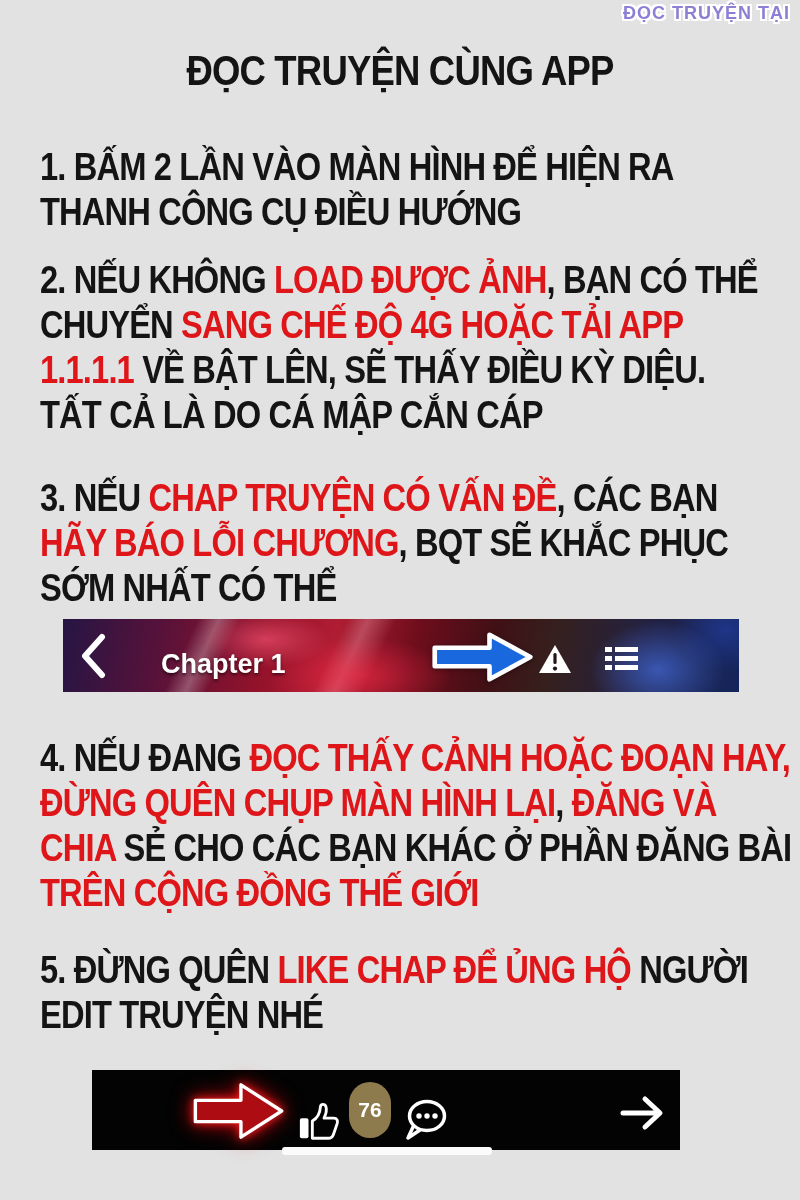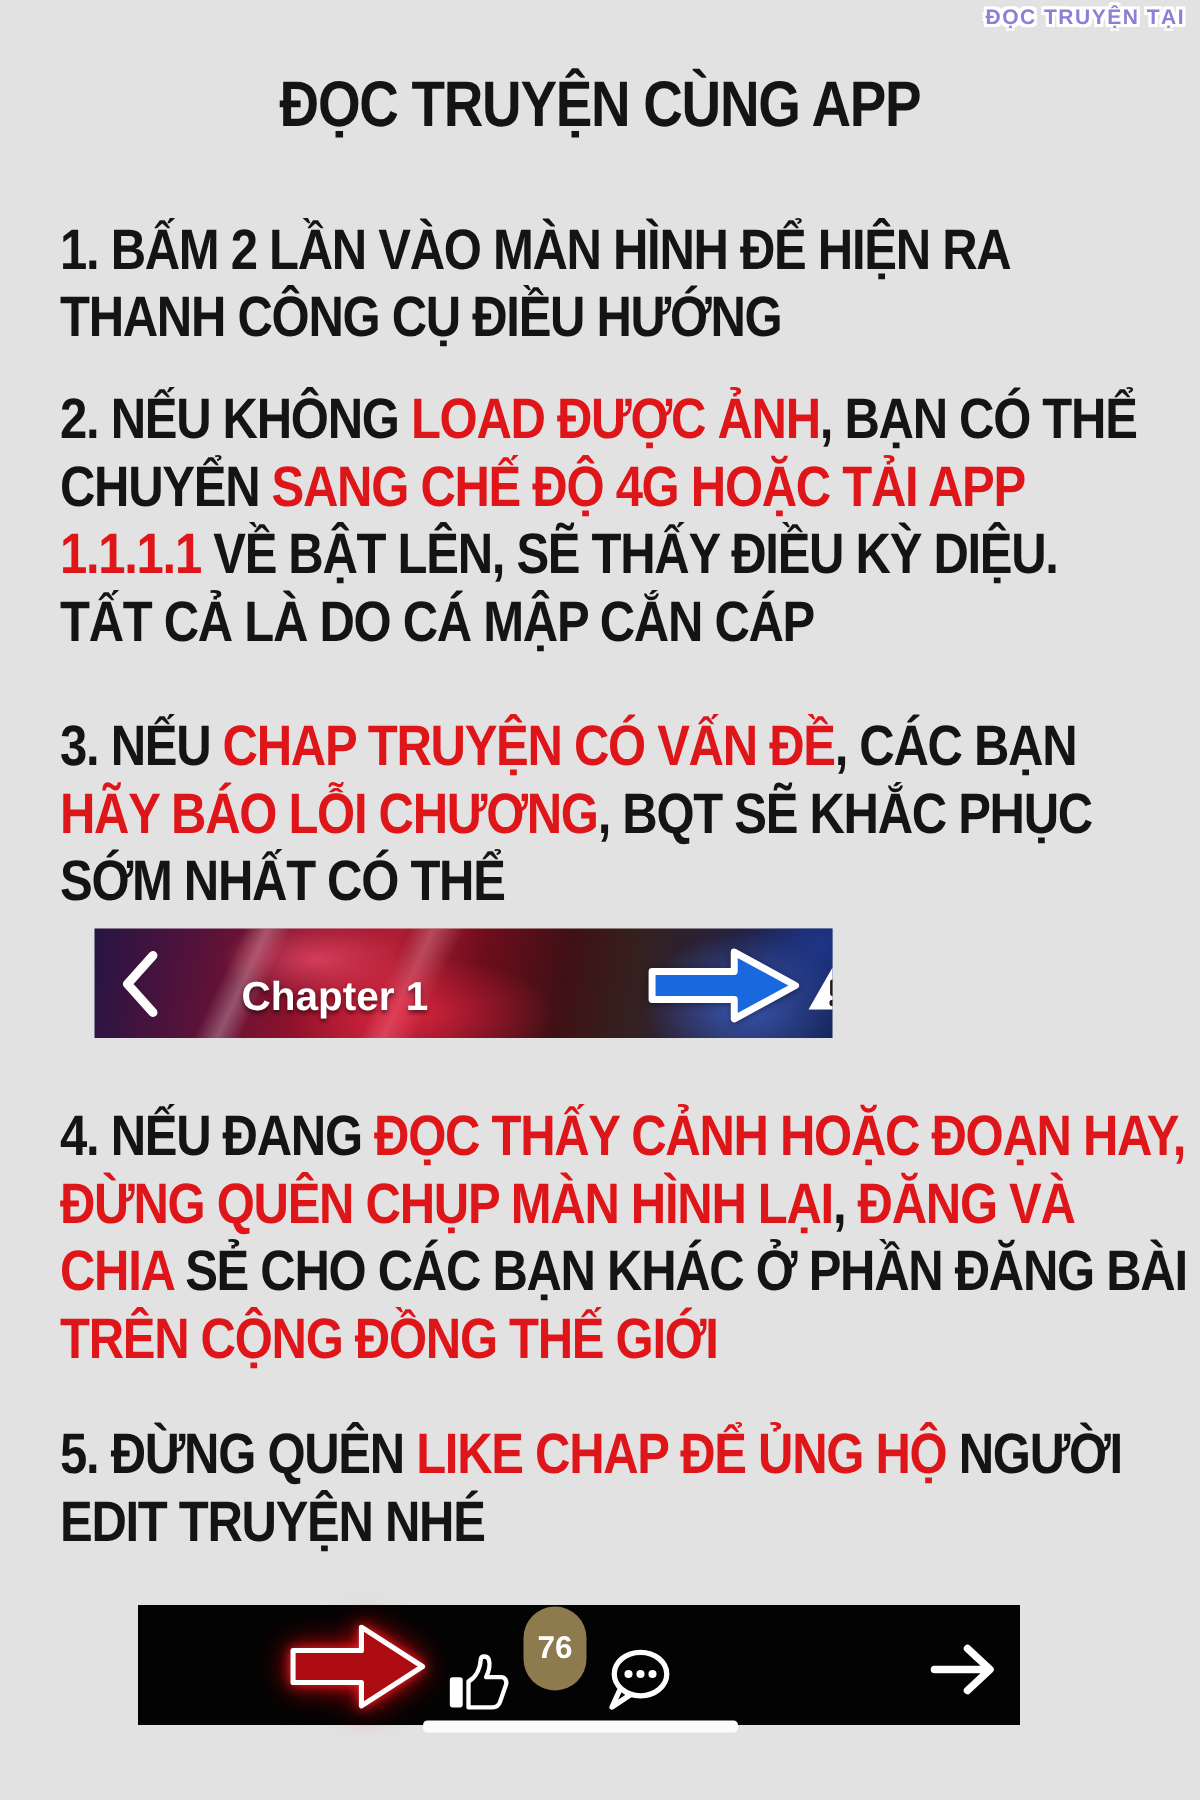--- a/index.html
+++ b/index.html
@@ -2,21 +2,21 @@
 <html style="--bg: #e2e2e2; --black: #141414; --red: #df1619; --logo-purple: #8b7fd6; --logo-blue: #4da2f0; --badge-olive: #8d7b4e;"><head>
 <meta charset="utf-8">
 <style>
   html,body{margin:0;padding:0;}
   body{font-family:"Liberation Sans",sans-serif;}
   .page{position:relative;width:800px;height:1200px;overflow:hidden;background:var(--bg,#e2e2e2);}
 
   
   .logo{position:absolute;top:4px;right:10px;text-align:right;line-height:1.1;}
   .logo-tagline{
-    font-size:14px;font-weight:700;letter-spacing:1px;color:var(--logo-purple,#8b7fd6);
+    font-size:18px;font-weight:700;letter-spacing:1px;color:var(--logo-purple,#8b7fd6);
     text-shadow:-2px -2px 0 #fff,2px -2px 0 #fff,-2px 2px 0 #fff,2px 2px 0 #fff,
                  -2px 0 0 #fff,2px 0 0 #fff,0 -2px 0 #fff,0 2px 0 #fff;
   }
   .logo-site{
     font-size:28px;font-weight:700;letter-spacing:.5px;color:var(--logo-blue,#4da2f0);
     text-shadow:-3px -3px 0 #fff,3px -3px 0 #fff,-3px 3px 0 #fff,3px 3px 0 #fff,
                  -3px 0 0 #fff,3px 0 0 #fff,0 -3px 0 #fff,0 3px 0 #fff;
   }
 
   
@@ -30,21 +30,21 @@
   .instr4{top:736px;} .instr5{top:948px;}
   .line{
     font-size:38px;font-weight:700;letter-spacing:-1px;line-height:45px;
     color:var(--black,#141414);white-space:pre;
     transform:scaleX(.86);transform-origin:0 50%;
   }
   .seg.red{color:var(--red,#df1619);}
 
   
   .chapter-bar{
-    position:absolute;left:63px;top:619px;width:492px;height:73px;overflow:hidden;
+    position:absolute;left:63px;top:619px;width:676px;height:73px;overflow:hidden;
     background:
       radial-gradient(90px 40px at 30% 28%, rgba(255,90,120,.6), transparent 70%),
       radial-gradient(130px 55px at 44% 78%, rgba(255,45,75,.55), transparent 70%),
       linear-gradient(115deg, transparent 19%, rgba(255,255,255,.28) 22%, transparent 25%,
                       transparent 40%, rgba(255,190,205,.3) 43%, transparent 47%),
       radial-gradient(90px 65px at 88% 70%, rgba(70,115,235,.65), transparent 75%),
       radial-gradient(70px 55px at 98% 15%, rgba(35,65,170,.6), transparent 75%),
       linear-gradient(100deg,#261544 0%,#55123a 14%,#93122a 30%,#b01d33 40%,#6e0d1c 52%,
                       #401015 63%,#35201e 72%,#232142 85%,#14255c 100%);
   }
@@ -57,21 +57,21 @@
     filter:drop-shadow(0 1px 2px rgba(0,0,0,.4));}
   .cb-warning{position:absolute;left:475px;top:25px;width:34px;height:30px;}
   .cb-menu{position:absolute;left:542px;top:28px;width:33px;height:23px;}
 
   
   .action-bar{position:absolute;left:92px;top:1070px;width:588px;height:80px;background:#030303;}
   .ab-red-arrow{position:absolute;left:97px;top:9px;width:100px;height:64px;
     filter:drop-shadow(0 0 4px rgba(255,35,35,.95)) drop-shadow(0 0 10px rgba(225,0,10,.85));}
   .ab-like{position:absolute;left:204px;top:28px;width:48px;height:46px;}
   .ab-badge{
-    position:absolute;left:257px;top:1px;width:42px;height:56px;border-radius:21px;
+    position:absolute;left:257px;top:12px;width:42px;height:56px;border-radius:21px;
     background:var(--badge-olive,#8d7b4e);color:#fff;font-size:21px;font-weight:700;
     display:flex;align-items:center;justify-content:center;
   }
   .ab-comment{position:absolute;left:310px;top:27px;width:48px;height:44px;}
   .ab-next{position:absolute;left:527px;top:24px;width:46px;height:38px;}
   .home-strip{position:absolute;left:282px;top:1147px;width:210px;height:8px;background:#fbfbfb;border-radius:3px;}
 </style>
 </head>
 <body>
 

